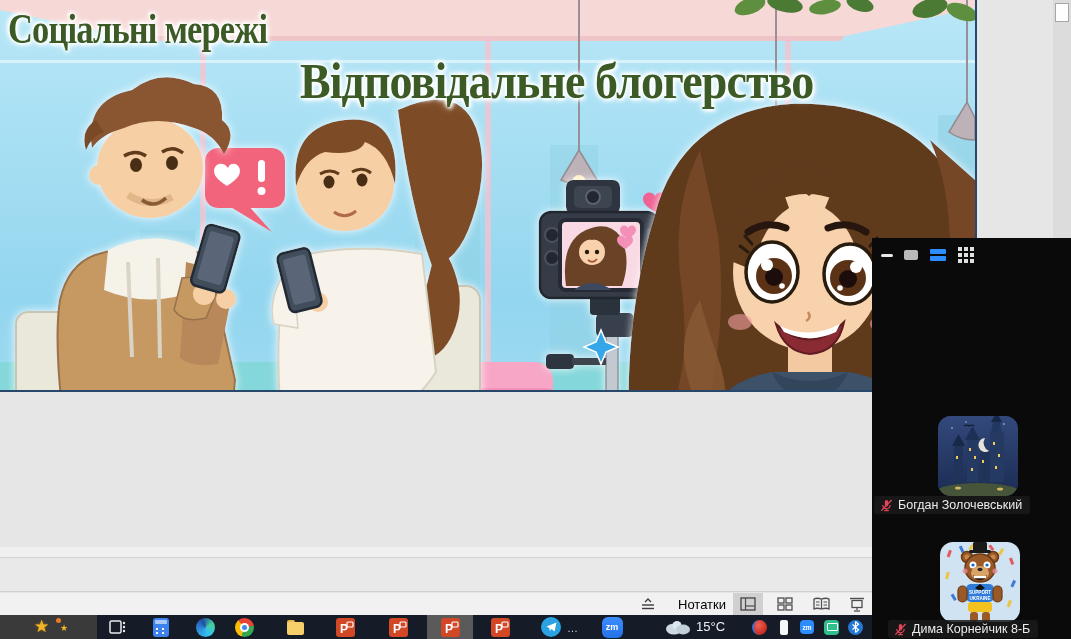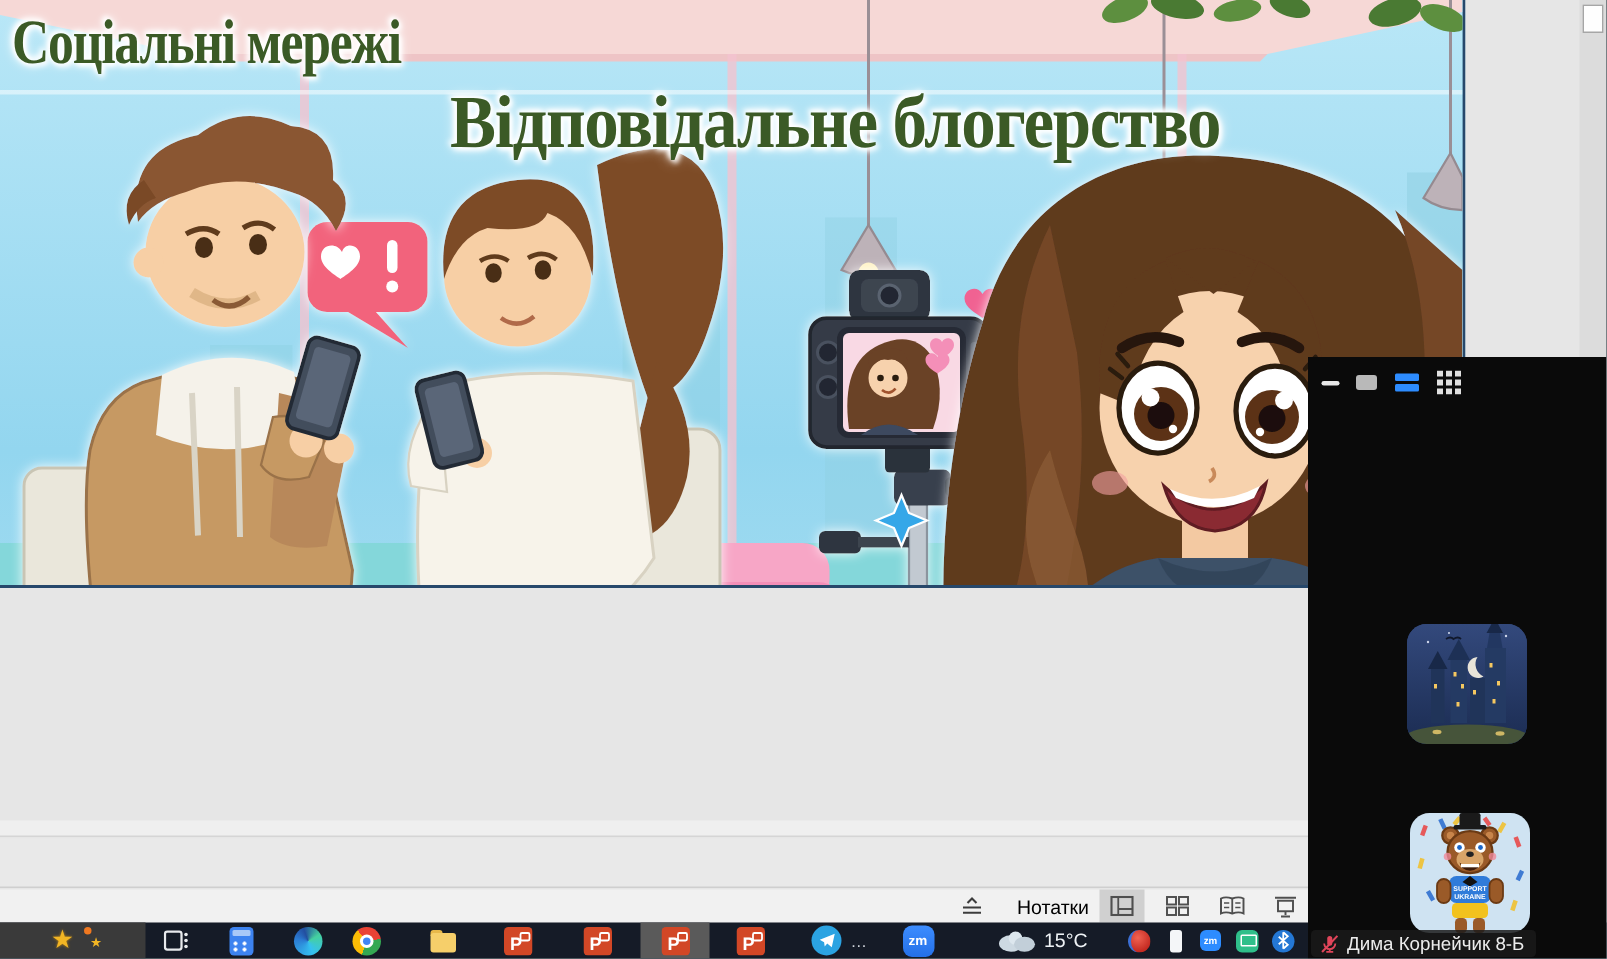--- a/index.html
+++ b/index.html
@@ -525,20 +525,30 @@
             <rect x="18" y="40" width="2" height="3"></rect>
             <rect x="44" y="44" width="2" height="3"></rect>
           <rect x="57" y="50" width="2" height="3"></rect>
             <rect x="33" y="52" width="2" height="3"></rect>
         </g>
         <ellipse cx="40" cy="76" rx="42" ry="9" fill="#46543a"></ellipse>
         <ellipse cx="20" cy="72" rx="3" ry="1.5" fill="#f0d070" opacity=".8"></ellipse>
         <ellipse cx="62" cy="73" rx="3" ry="1.5" fill="#f0d070" opacity=".8"></ellipse>
       </svg>
     </div>
+    <div class="name-row" style="left:2px;top:258px;">
+      <svg width="13" height="13" viewBox="0 0 14 14">
+        <rect x="5.2" y="1" width="3.6" height="7" rx="1.8" fill="#e0455a"></rect>
+        <path d="M3,6.5 a4,4 0 0 0 8,0" fill="none" stroke="#e0455a" stroke-width="1.3"></path>
+        <line x1="7" y1="10.5" x2="7" y2="12.5" stroke="#e0455a" stroke-width="1.3"></line>
+        <line x1="4.5" y1="12.5" x2="9.5" y2="12.5" stroke="#e0455a" stroke-width="1.3"></line>
+        <line x1="1.5" y1="12.5" x2="12.5" y2="1" stroke="#e0455a" stroke-width="1.5"></line>
+      </svg>
+      <span>Богдан Золочевський</span>
+    </div>
 
     <div class="abs avatar" style="left:68px;top:304px;">
       <svg width="80" height="80" viewBox="0 0 80 80">
         <rect width="80" height="80" fill="#cfe3f2"></rect>
         <g opacity=".9">
           <rect x="8" y="8" width="3" height="7" fill="#e84a4a" transform="rotate(20 9 11)"></rect>
           <rect x="20" y="4" width="3" height="7" fill="#2f6fd0" transform="rotate(-25 21 7)"></rect>
           <rect x="60" y="6" width="3" height="7" fill="#f0c030" transform="rotate(30 61 9)"></rect>
           <rect x="70" y="16" width="3" height="7" fill="#e84a4a" transform="rotate(-20 71 19)"></rect>
           <rect x="6" y="30" width="3" height="7" fill="#f0c030" transform="rotate(15 7 33)"></rect>
@@ -569,21 +579,21 @@
         <polygon points="40,42 35,46 40,49 45,46" fill="#111"></polygon>
         <rect x="18" y="44" width="9" height="16" rx="4.5" fill="#9a5a28" stroke="#6b3a14" stroke-width="1.2"></rect>
         <rect x="53" y="44" width="9" height="16" rx="4.5" fill="#9a5a28" stroke="#6b3a14" stroke-width="1.2"></rect>
         <text x="40" y="52" text-anchor="middle" font-size="4.6" font-weight="bold" fill="#fff" font-family="Liberation Sans,sans-serif">SUPPORT</text>
         <text x="40" y="57.5" text-anchor="middle" font-size="4.6" font-weight="bold" fill="#fff" font-family="Liberation Sans,sans-serif">UKRAINE</text>
         <rect x="28" y="60" width="24" height="10" rx="3" fill="#f2c21e"></rect>
         <rect x="30" y="70" width="8" height="10" rx="3" fill="#9a5a28"></rect>
         <rect x="42" y="70" width="8" height="10" rx="3" fill="#9a5a28"></rect>
       </svg>
     </div>
-    <div class="name-row" style="left:2px;top:382px;justify-content:flex-end;">
+    <div class="name-row" style="left:16px;top:382px;justify-content:flex-end;">
       <svg width="13" height="13" viewBox="0 0 14 14">
         <rect x="5.2" y="1" width="3.6" height="7" rx="1.8" fill="#e0455a"></rect>
         <path d="M3,6.5 a4,4 0 0 0 8,0" fill="none" stroke="#e0455a" stroke-width="1.3"></path>
         <line x1="7" y1="10.5" x2="7" y2="12.5" stroke="#e0455a" stroke-width="1.3"></line>
         <line x1="4.5" y1="12.5" x2="9.5" y2="12.5" stroke="#e0455a" stroke-width="1.3"></line>
         <line x1="1.5" y1="12.5" x2="12.5" y2="1" stroke="#e0455a" stroke-width="1.5"></line>
       </svg>
       <span>Дима Корнейчик 8-Б</span>
     </div>
   </div>

